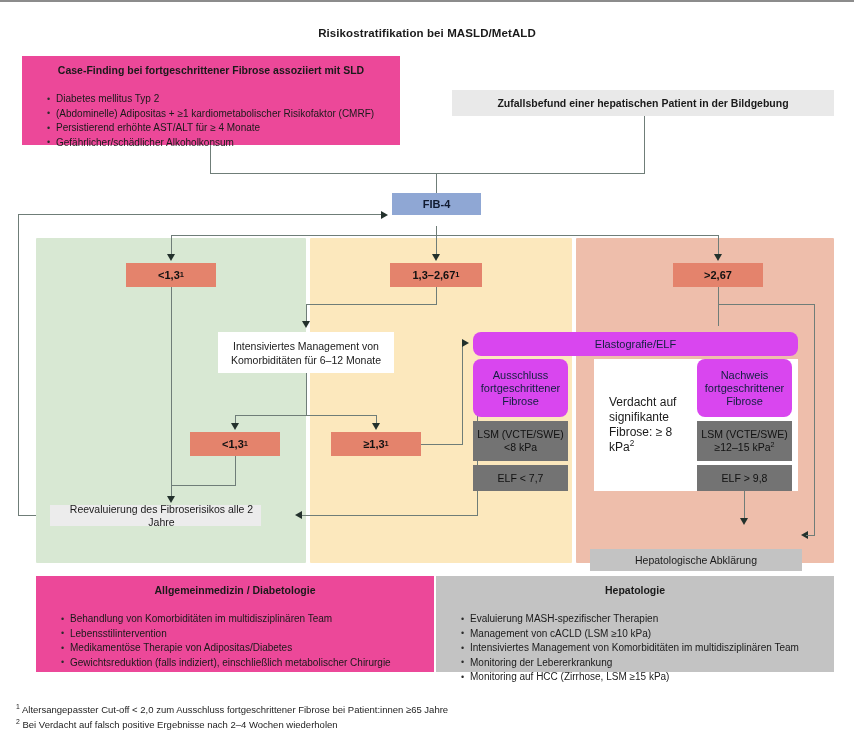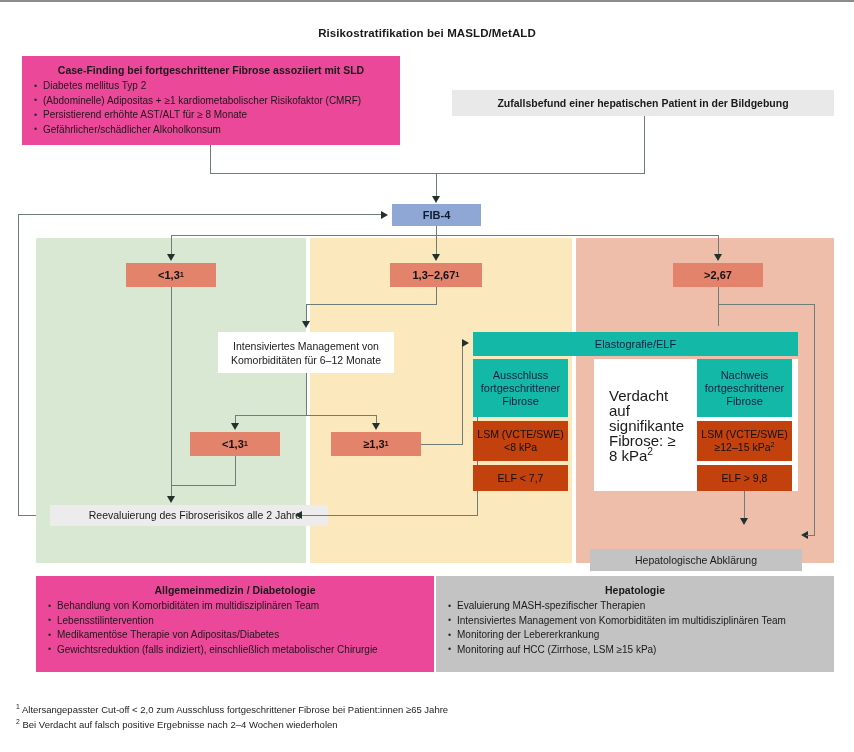--- a/index.html
+++ b/index.html
@@ -26,21 +26,21 @@
 
   
   .greybox{
     background:#ec4899;color:#1a1a1a;
   }
   .greybox .hd{
     font-weight:bold;font-size:10.5px;text-align:center;
     padding-top:8px;padding-bottom:3px;
   }
   .greybox ul{
-    margin:0;padding:0 0 0 12px;list-style:none;
+    margin:13px;padding:0 0 0 12px;list-style:none;
   }
   .greybox li{
     font-size:10px;line-height:14.5px;position:relative;padding-left:9px;
     white-space:nowrap;
   }
   .greybox li:before{
     content:"\2022";position:absolute;left:0;top:-0.5px;font-size:9px;color:#2b2b2b;
   }
 
   .bannerbox{
@@ -53,28 +53,28 @@
   .zone-green{background:#d8e8d3;}
   .zone-yellow{background:#fce8bd;}
   .zone-salmon{background:#eebeab;}
 
   
   .node{
     display:flex;align-items:center;justify-content:center;
     text-align:center;line-height:13px;
   }
   .n-red{background:#e4836c;color:#111;font-weight:bold;font-size:11px;}
-  .n-red-n{background:#c2410c;color:#111;font-weight:normal;font-size:10.5px;}
-  .n-blue{background:#14b8a6;color:#11203f;font-size:11px;}
+  .n-red-n{background:#737373;color:#111;font-weight:normal;font-size:10.5px;}
+  .n-blue{background:#d946ef;color:#11203f;font-size:11px;border-radius:8px;}
   .n-blue-b{background:#8fa7d4;color:#101a30;font-weight:bold;font-size:11px;}
   .n-white{background:#ffffff;color:#1a1a1a;font-size:10.5px;line-height:14px;}
   .n-grey{background:#c3c3c3;color:#1a1a1a;font-size:10.5px;margin-top:20px;}
   .n-lgrey{background:#ececec;color:#1a1a1a;font-size:10.5px;}
   .n-white-left{
-    background:#ffffff;color:#1a1a1a;font-size:15px;line-height:15px;
+    background:#ffffff;color:#1a1a1a;font-size:12px;line-height:15px;
     display:flex;align-items:center;justify-content:center;text-align:left;
     padding-left:9px;
   }
 
   sup{font-size:.68em;vertical-align:super;line-height:0;}
 
   
   .ln{position:absolute;background:#6f7d78;}
   .lnv{width:1px;}
   .lnh{height:1px;}
@@ -94,37 +94,37 @@
 
 <div id="canvas">
 
   <div class="abs ttl">Risikostratifikation bei MASLD/MetALD</div>
 
   <div class="abs greybox" style="left:22px;top:54px;width:378px;height:89px;">
     <div class="hd">Case-Finding bei fortgeschrittener Fibrose assoziiert mit SLD</div>
     <ul>
       <li>Diabetes mellitus Typ 2</li>
       <li>(Abdominelle) Adipositas + ≥1 kardiometabolischer Risikofaktor (CMRF)</li>
-      <li>Persistierend erhöhte AST/ALT für ≥ 8 Monate</li>
+      <li>Persistierend erhöhte AST/ALT für ≥ 4 Monate</li>
       <li>Gefährlicher/schädlicher Alkoholkonsum</li>
     </ul>
   </div>
 
   <div class="abs bannerbox" style="left:452px;top:88px;width:382px;height:26px;">Zufallsbefund einer hepatischen Patient in der Bildgebung</div>
 
   <div class="ln lnv abs" style="left:210px;top:143px;height:28px;"></div>
   <div class="ln lnh abs" style="left:210px;top:171px;width:226px;"></div>
 
   <div class="ln lnv abs" style="left:644px;top:114px;height:57px;"></div>
   <div class="ln lnh abs" style="left:436px;top:171px;width:209px;"></div>
 
   <div class="ln lnv abs" style="left:436px;top:171px;height:25px;"></div>
   <div class="arr arr-d abs" style="left:431.5px;top:194px;"></div>
 
-  <div class="abs node n-blue-b" style="left:392px;top:202px;width:89px;height:22px;">FIB-4</div>
+  <div class="abs node n-blue-b" style="left:392px;top:191px;width:89px;height:22px;">FIB-4</div>
 
   <div class="ln lnv abs" style="left:18px;top:212px;height:301px;"></div>
   <div class="ln lnh abs" style="left:18px;top:212px;width:363px;"></div>
   <div class="ln lnh abs" style="left:18px;top:513px;width:32px;"></div>
   <div class="arr arr-r abs" style="left:381px;top:208.5px;"></div>
 
   <div class="abs zone zone-green" style="left:36px;top:236px;width:270px;height:325px;"></div>
   <div class="abs zone zone-yellow" style="left:310px;top:236px;width:262px;height:325px;"></div>
   <div class="abs zone zone-salmon" style="left:576px;top:236px;width:258px;height:325px;"></div>
 
@@ -173,21 +173,21 @@
       <sup>1</sup>
   </div>
 
   <div class="ln lnv abs" style="left:235px;top:454px;height:30px;"></div>
   <div class="ln lnh abs" style="left:171px;top:483px;width:65px;"></div>
 
   <div class="ln lnh abs" style="left:421px;top:442px;width:42px;"></div>
   <div class="ln lnv abs" style="left:462px;top:341px;height:102px;"></div>
   <div class="arr arr-r abs" style="left:462px;top:337px;"></div>
 
-  <div class="abs node n-lgrey" style="left:50px;top:503px;width:278px;height:21px;padding-left:12px;">Reevaluierung des Fibroserisikos alle 2 Jahre</div>
+  <div class="abs node n-lgrey" style="left:50px;top:503px;width:211px;height:21px;padding-left:12px;">Reevaluierung des Fibroserisikos alle 2 Jahre</div>
 
   <div class="arr arr-l abs" style="left:295px;top:509px;"></div>
   <div class="ln lnh abs" style="left:302px;top:513px;width:175px;"></div>
   <div class="ln lnv abs" style="left:477px;top:392px;height:122px;"></div>
   <div class="ln lnh abs" style="left:477px;top:392px;width:20px;"></div>
 
   <div class="ln lnv abs" style="left:718px;top:285px;height:17px;"></div>
   <div class="ln lnh abs" style="left:718px;top:302px;width:96px;"></div>
   <div class="ln lnv abs" style="left:814px;top:302px;height:232px;"></div>
   <div class="arr arr-l abs" style="left:801px;top:529px;"></div>
@@ -224,20 +224,21 @@
       <li>Lebensstilintervention</li>
       <li>Medikamentöse Therapie von Adipositas/Diabetes</li>
       <li>Gewichtsreduktion (falls indiziert), einschließlich metabolischer Chirurgie</li>
     </ul>
   </div>
 
   <div class="abs greybox" style="left:436px;top:574px;width:398px;height:96px;background:#c3c3c3;">
     <div class="hd">Hepatologie</div>
     <ul>
       <li>Evaluierung MASH-spezifischer Therapien</li>
+      <li>Management von cACLD (LSM ≥10 kPa)</li>
       <li>Intensiviertes Management von Komorbiditäten im multidisziplinären Team</li>
       <li>Monitoring der Lebererkrankung</li>
       <li>Monitoring auf HCC (Zirrhose, LSM ≥15 kPa)</li>
     </ul>
   </div>
 
   <div class="abs" style="left:16px;top:700px;width:820px;">
     <div class="fn">
       <sup>1</sup>
       <span>Altersangepasster Cut-off &lt; 2,0 zum Ausschluss fortgeschrittener Fibrose bei Patient:innen ≥65 Jahre</span>

